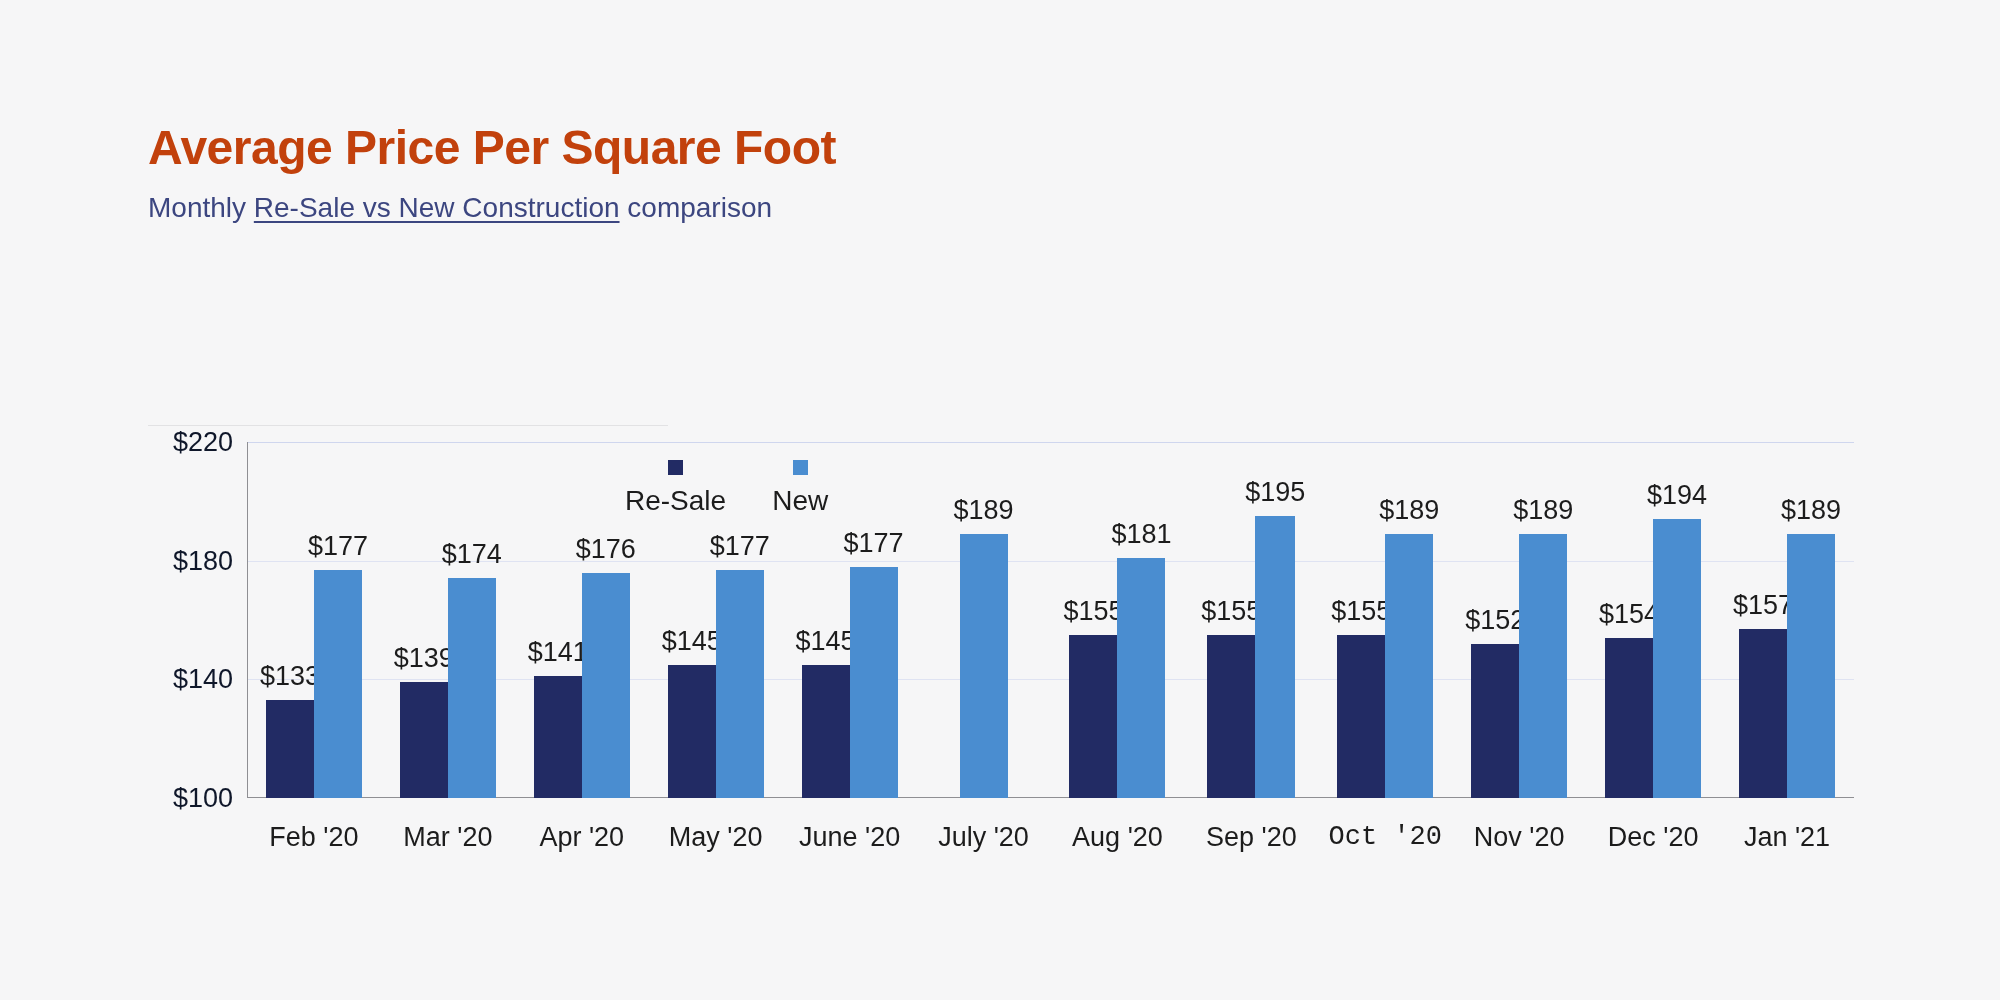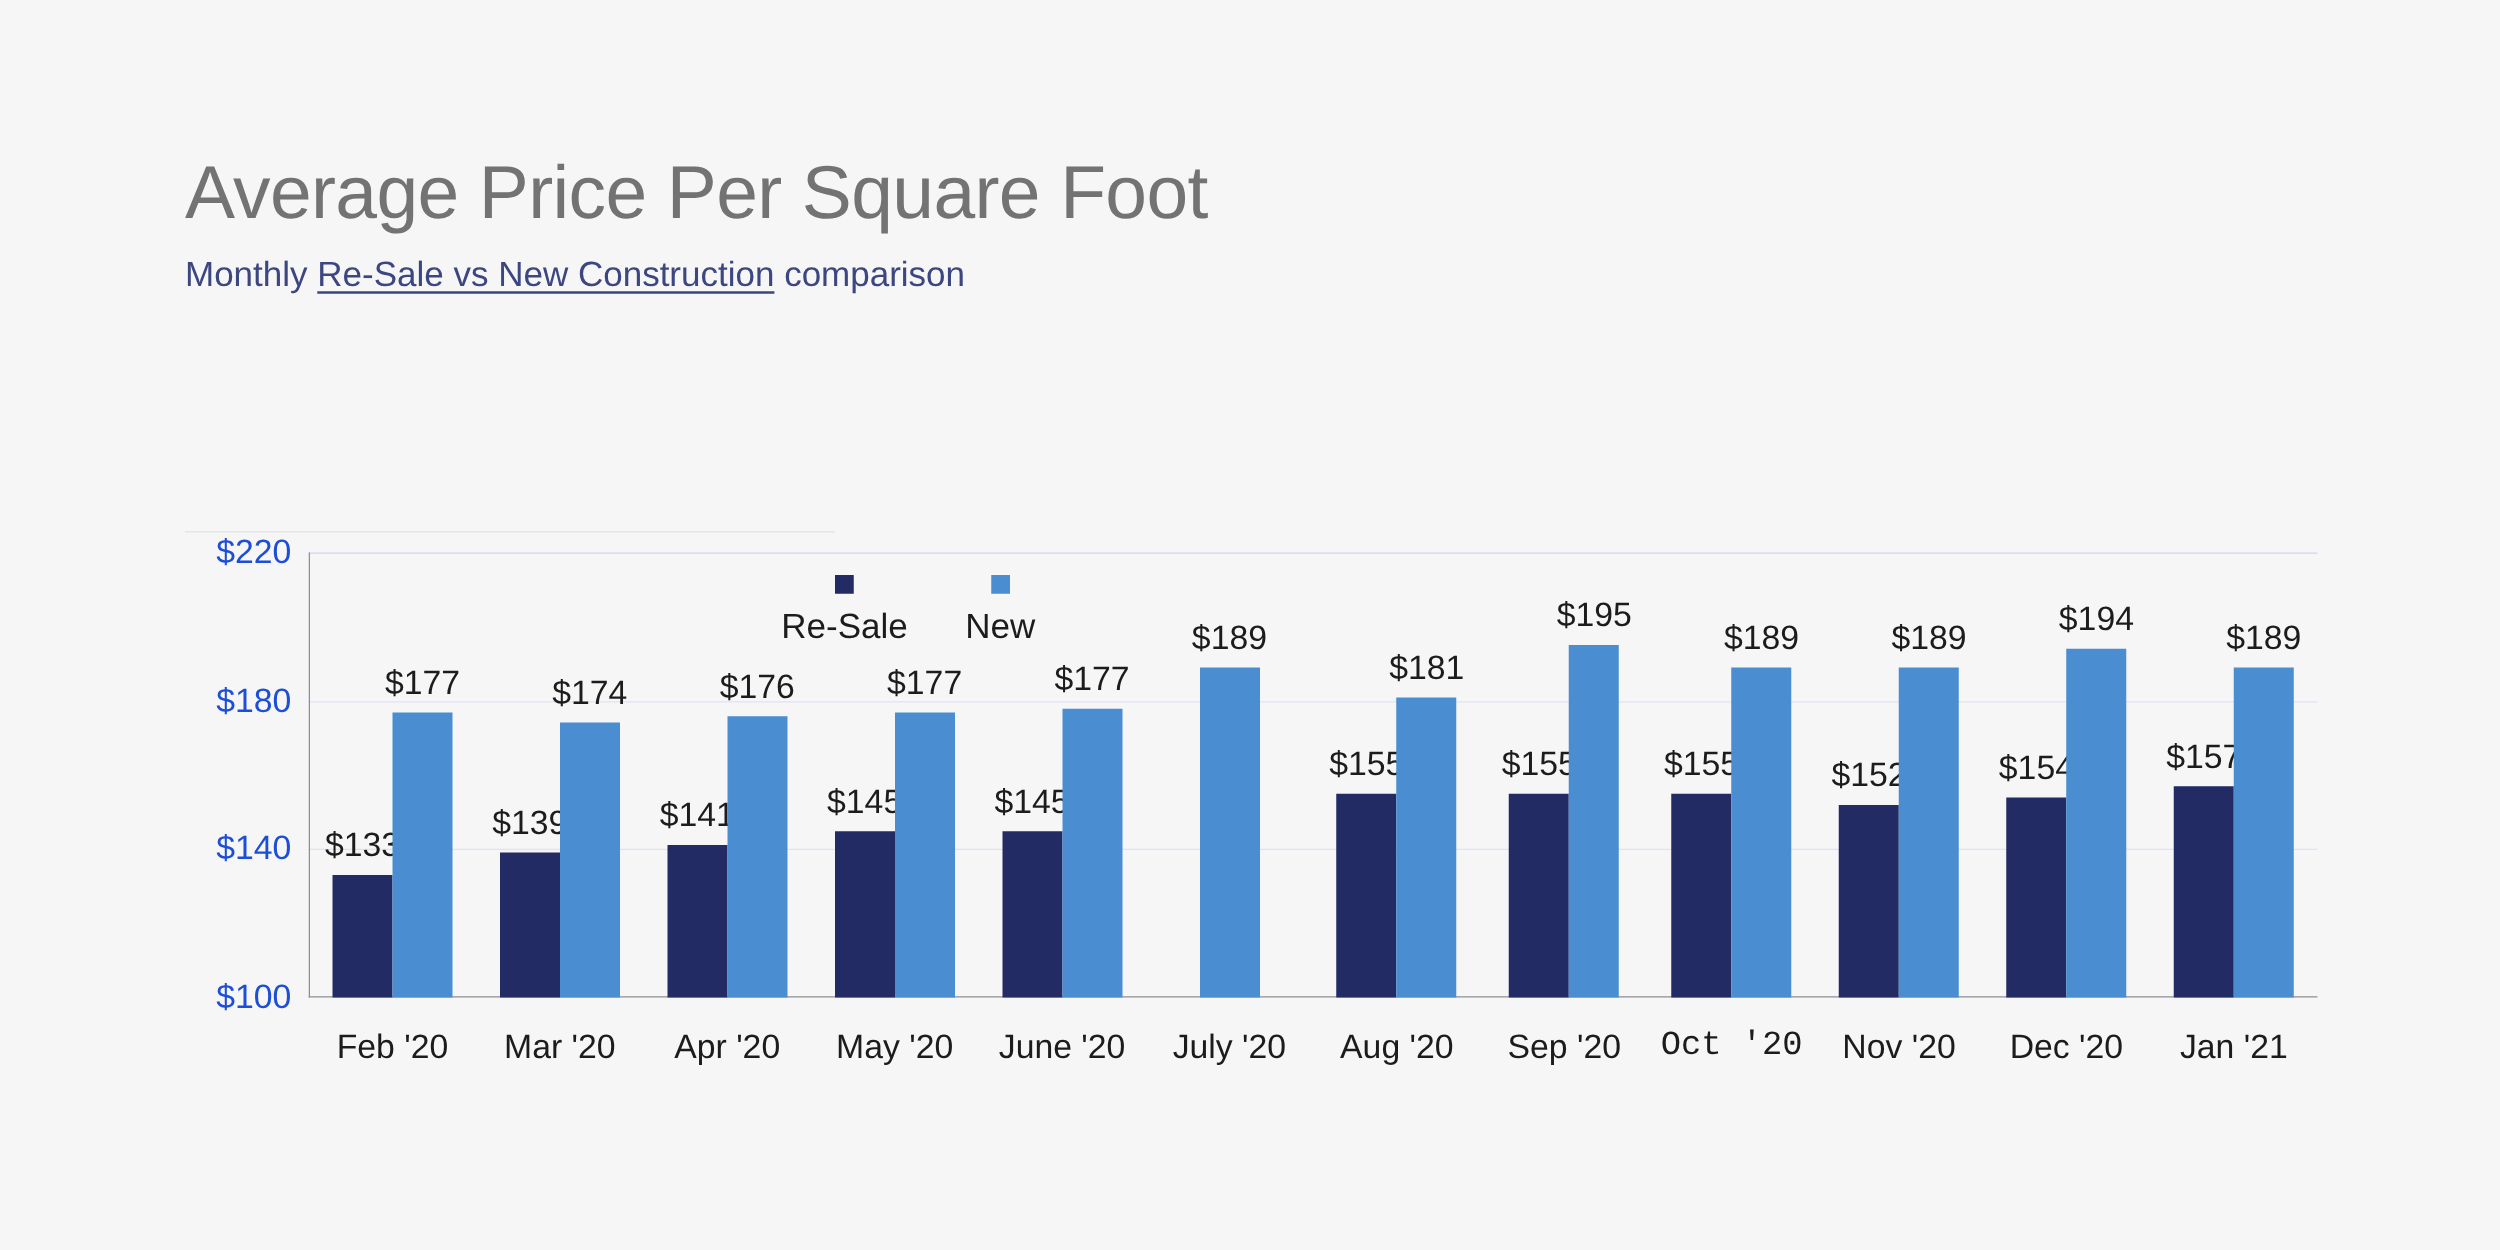--- a/index.html
+++ b/index.html
@@ -21,25 +21,25 @@
 
   
   #header {
     position: absolute;
     left: 148px;
     top: 124px;
     width: 1700px;
   }
 
   #chart-title {
-    font-size: 60px;
-    font-weight: 400;
+    font-size: 48px;
+    font-weight: 700;
     line-height: 1.0;
     letter-spacing: -0.5px;
-    color: #737373;
+    color: #c2410c;
     white-space: nowrap;
   }
 
   #chart-subtitle {
     margin-top: 20px;
     font-size: 28px;
     font-weight: 400;
     color: #3c4680;
     white-space: nowrap;
   }
@@ -94,21 +94,21 @@
     background: #dfe3f2;
   }
   .gridline.top-edge { background: #cfd6ee; }
 
   
   .ytick {
     position: absolute;
     right: 1622px;          
     text-align: right;
     font-size: 27px;
-    color: #1d4ed8;
+    color: #0f172a;
     white-space: nowrap;
     transform: translateY(-50%);
   }
 
   
   #legend {
     position: absolute;
     left: 378px;     
     top: 18px;
     display: flex;

